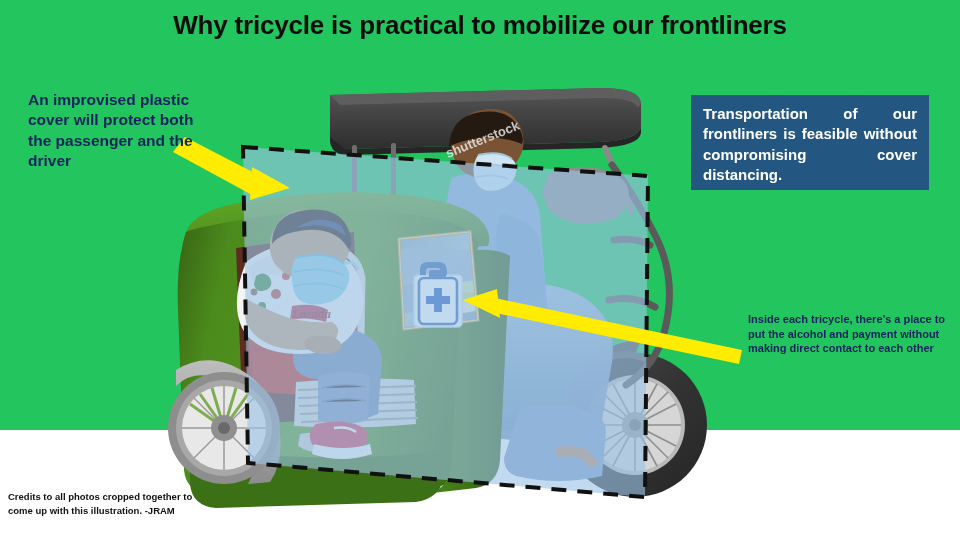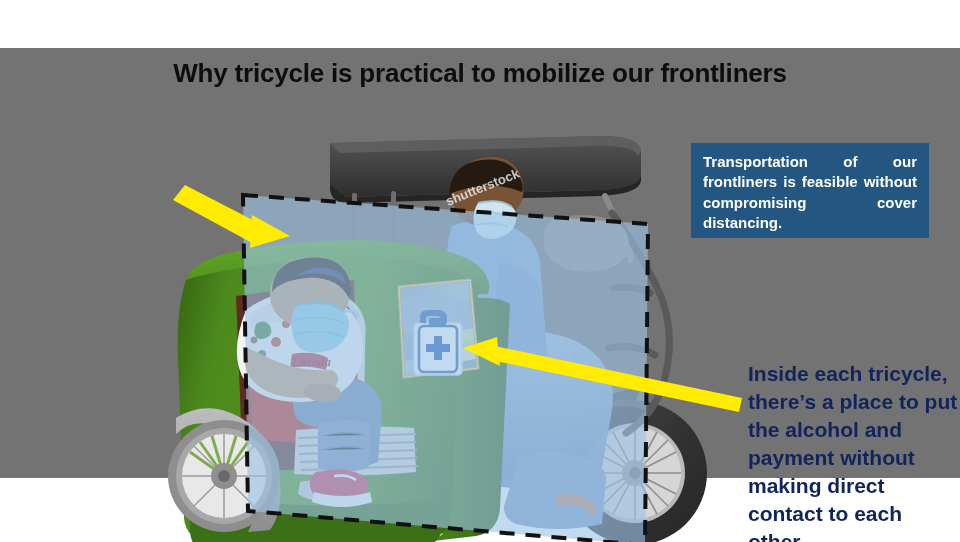--- a/index.html
+++ b/index.html
@@ -5,22 +5,21 @@
   * { box-sizing: border-box; margin: 0; padding: 0; }
   html, body {
     width: 960px; height: 542px;
     background: #ffffff;
     font-family: "Liberation Sans", sans-serif;
     overflow: hidden;
   }
   #stage {
     position: relative;
     width: 960px; height: 430px;
-    background: #737373;
-    margin-top: 48px;
+    background: #22c55e;
   }
 
   
   .title {
     position: absolute;
     left: 0; top: 10px;
     width: 960px;
     text-align: center;
     font-size: 26px;
     font-weight: bold;
@@ -35,21 +34,21 @@
     width: 185px;
     font-size: 15.5px;
     font-weight: bold;
     line-height: 1.32;
     color: #11245c;
   }
   .callout-right {
     position: absolute;
     left: 748px; top: 312px;
     width: 210px;
-    font-size: 21px;
+    font-size: 11px;
     font-weight: bold;
     line-height: 1.33;
     color: #11245c;
   }
   .blue-box {
     position: absolute;
     left: 691px; top: 95px;
     width: 238px; height: 95px;
     background: #235781;
     padding: 9px 12px 8px 12px;
@@ -361,21 +360,23 @@
       <path d="M185,137 L268,180 L254,196 L173,152 Z" fill="#ffec00"></path>
       <path d="M252,167 L290,188 L250,200 Z" fill="#ffec00"></path>
     </g>
     <g>
       <path d="M742,350 L490,297 L486,311 L739,364 Z" fill="#ffec00"></path>
       <path d="M497,289 L463,300 L500,318 Z" fill="#ffec00"></path>
     </g>
   </svg>
   </div>
 
+  <div class="callout-left">An improvised plastic cover will protect both the passenger and the driver</div>
 
   <div class="blue-box">
     <div class="bb-text">Transportation of our frontliners is feasible without compromising cover distancing.</div>
   </div>
 
   <div class="callout-right">Inside each tricycle, there’s a place to put the alcohol and payment without making direct contact to each other</div>
 
+  <div class="credits">Credits to all photos cropped together to come up with this illustration.  -JRAM</div>
 
 </div>
 
 </body></html>

